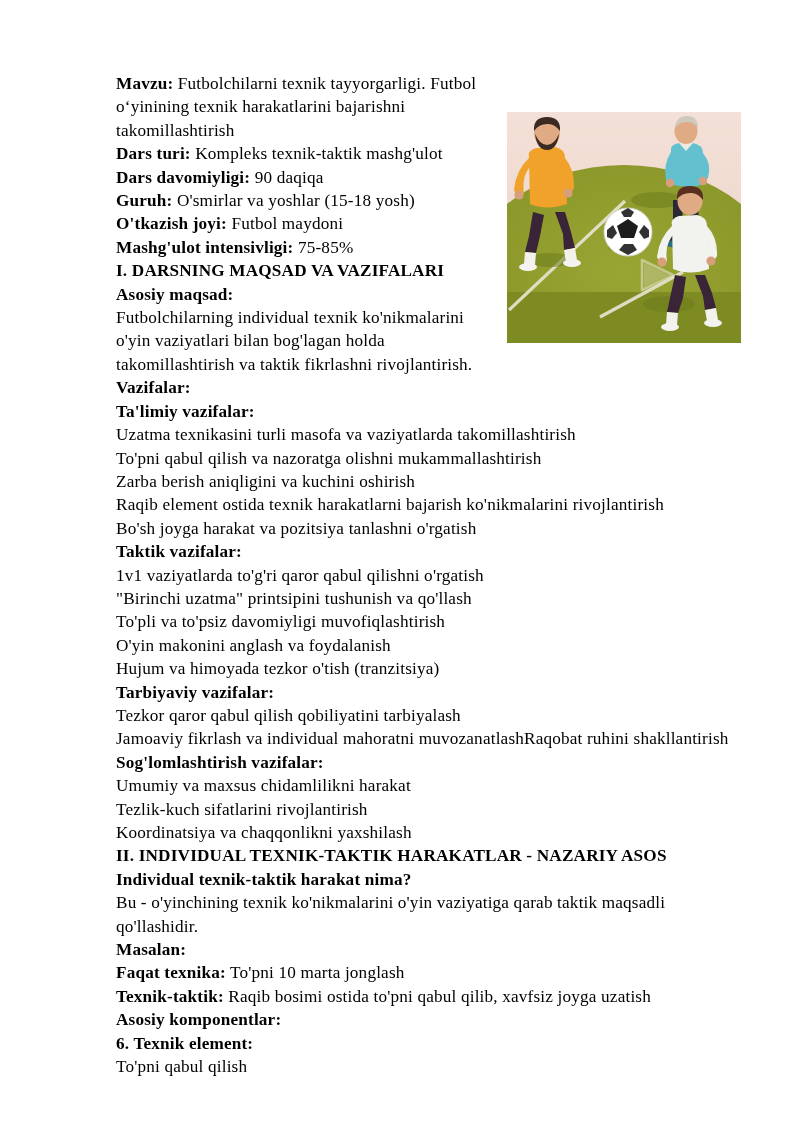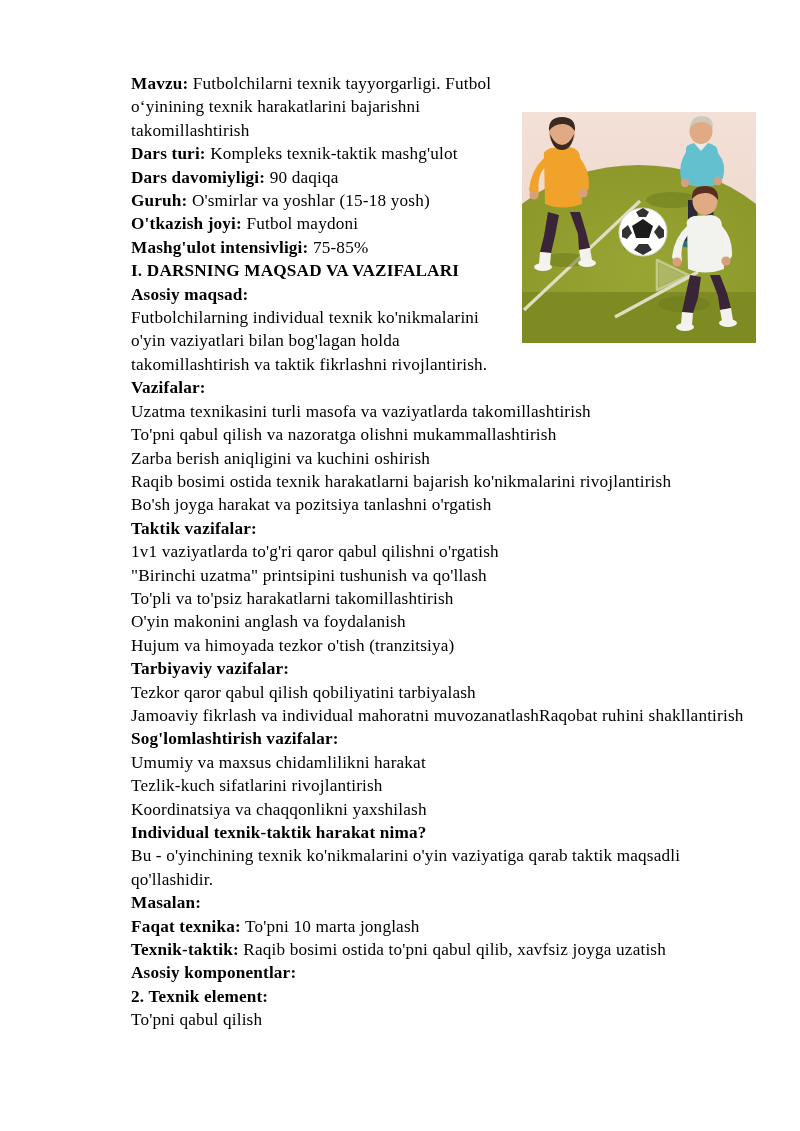--- a/index.html
+++ b/index.html
@@ -10,21 +10,21 @@
   body {
     width: 800px;
     height: 1131px;
     position: relative;
     font-family: "Liberation Serif", "DejaVu Serif", serif;
     color: #000000;
     overflow: hidden;
   }
   .page {
     position: absolute;
-    left: 18px; top: 0;
+    left: 3px; top: 0;
     width: 648px;
     height: 1131px;
     background: #ffffff;
   }
   .content {
     position: absolute;
     left: 113px;
     top: 72px;
     width: 625px;
   }
@@ -197,42 +197,44 @@
     <p class="line"><span class="lbl">Mavzu:</span><span class="val"> Futbolchilarni texnik tayyorgarligi. Futbol oʻyinining texnik harakatlarini bajarishni takomillashtirish</span></p>
         <p class="line"><span class="lbl">Dars turi:</span><span class="val"> Kompleks texnik-taktik mashg'ulot</span></p>
         <p class="line"><span class="lbl">Dars davomiyligi:</span><span class="val"> 90 daqiqa</span></p>
         <p class="line"><span class="lbl">Guruh:</span><span class="val"> O'smirlar va yoshlar (15-18 yosh)</span></p>
         <p class="line"><span class="lbl">O'tkazish joyi:</span><span class="val"> Futbol maydoni</span></p>
         <p class="line"><span class="lbl">Mashg'ulot intensivligi:</span><span class="val"> 75-85%</span></p>
         <p class="line heading"><span class="lbl">I. DARSNING MAQSAD VA VAZIFALARI</span></p>
         <p class="line heading"><span class="lbl">Asosiy maqsad:</span></p>
         <p class="line"><span class="val">Futbolchilarning individual texnik ko'nikmalarini o'yin vaziyatlari bilan bog'lagan holda takomillashtirish va taktik fikrlashni rivojlantirish.</span></p>
         <p class="line heading"><span class="lbl">Vazifalar:</span></p>
+        <p class="line heading"><span class="lbl">Ta'limiy vazifalar:</span></p>
         <p class="line"><span class="val">Uzatma texnikasini turli masofa va vaziyatlarda takomillashtirish</span></p>
         <p class="line"><span class="val">To'pni qabul qilish va nazoratga olishni mukammallashtirish</span></p>
         <p class="line"><span class="val">Zarba berish aniqligini va kuchini oshirish</span></p>
-        <p class="line"><span class="val">Raqib bosimi ostida texnik harakatlarni bajarish ko'nikmalarini rivojlantirish</span></p>
+        <p class="line"><span class="val">Raqib element ostida texnik harakatlarni bajarish ko'nikmalarini rivojlantirish</span></p>
         <p class="line"><span class="val">Bo'sh joyga harakat va pozitsiya tanlashni o'rgatish</span></p>
         <p class="line heading"><span class="lbl">Taktik vazifalar:</span></p>
         <p class="line"><span class="val">1v1 vaziyatlarda to'g'ri qaror qabul qilishni o'rgatish</span></p>
         <p class="line"><span class="val">"Birinchi uzatma" printsipini tushunish va qo'llash</span></p>
-        <p class="line"><span class="val">To'pli va to'psiz harakatlarni takomillashtirish</span></p>
+        <p class="line"><span class="val">To'pli va to'psiz davomiyligi muvofiqlashtirish</span></p>
         <p class="line"><span class="val">O'yin makonini anglash va foydalanish</span></p>
         <p class="line"><span class="val">Hujum va himoyada tezkor o'tish (tranzitsiya)</span></p>
         <p class="line heading"><span class="lbl">Tarbiyaviy vazifalar:</span></p>
         <p class="line"><span class="val">Tezkor qaror qabul qilish qobiliyatini tarbiyalash</span></p>
         <p class="line"><span class="val">Jamoaviy fikrlash va individual mahoratni muvozanatlashRaqobat ruhini shakllantirish</span></p>
         <p class="line heading"><span class="lbl">Sog'lomlashtirish vazifalar:</span></p>
         <p class="line"><span class="val">Umumiy va maxsus chidamlilikni harakat</span></p>
         <p class="line"><span class="val">Tezlik-kuch sifatlarini rivojlantirish</span></p>
         <p class="line"><span class="val">Koordinatsiya va chaqqonlikni yaxshilash</span></p>
+        <p class="line heading"><span class="lbl">II. INDIVIDUAL TEXNIK-TAKTIK HARAKATLAR - NAZARIY ASOS</span></p>
         <p class="line heading"><span class="lbl">Individual texnik-taktik harakat nima?</span></p>
         <p class="line"><span class="val">Bu - o'yinchining texnik ko'nikmalarini o'yin vaziyatiga qarab taktik maqsadli qo'llashidir.</span></p>
         <p class="line heading"><span class="lbl">Masalan:</span></p>
         <p class="line"><span class="lbl">Faqat texnika:</span><span class="val"> To'pni 10 marta jonglash</span></p>
         <p class="line"><span class="lbl">Texnik-taktik:</span><span class="val"> Raqib bosimi ostida to'pni qabul qilib, xavfsiz joyga uzatish</span></p>
         <p class="line heading"><span class="lbl">Asosiy komponentlar:</span></p>
-        <p class="line heading"><span class="lbl">2. Texnik element:</span></p>
+        <p class="line heading"><span class="lbl">6. Texnik element:</span></p>
         <p class="line"><span class="val">To'pni qabul qilish</span></p>
       </div>
 
   </div>
 </div>
 
 </body></html>

